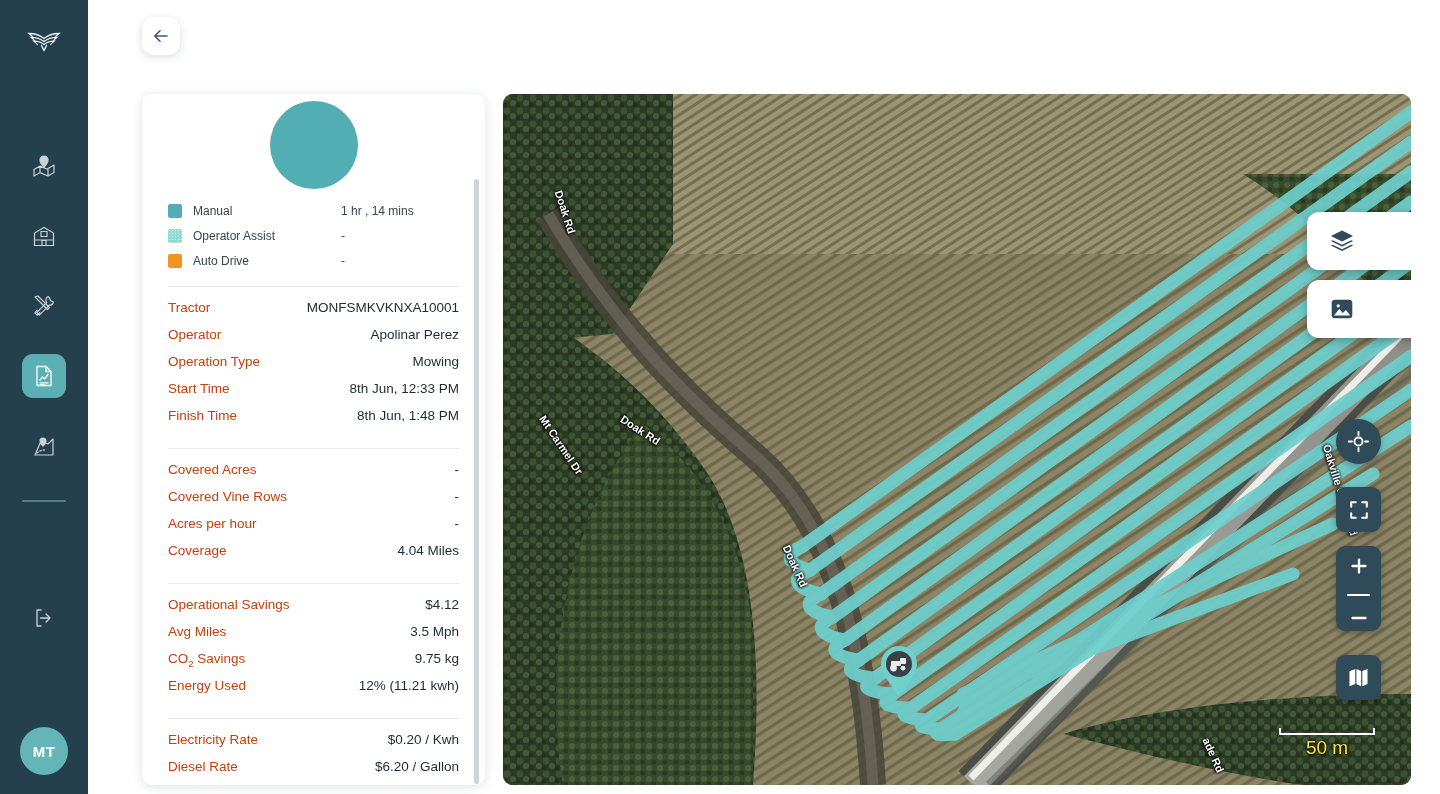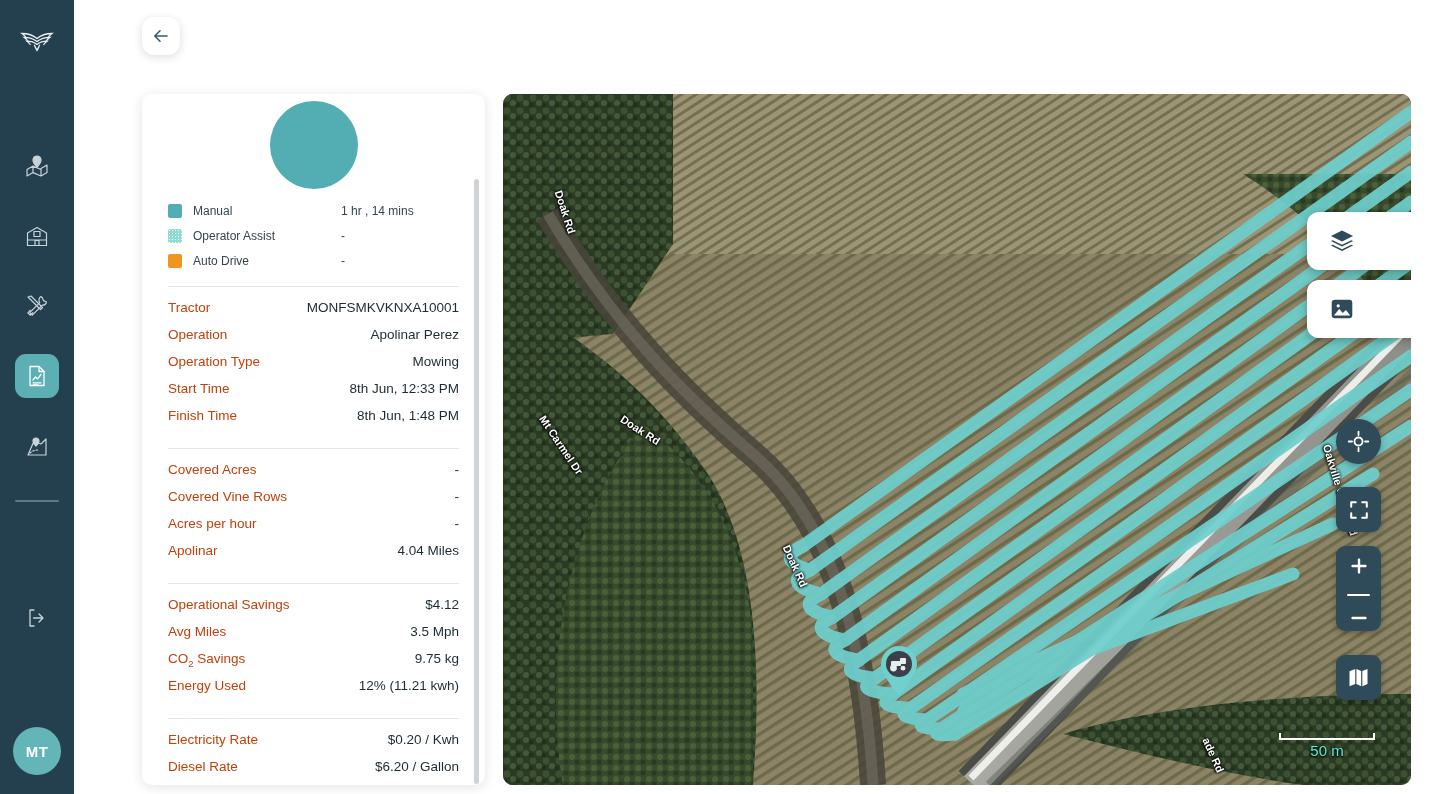--- a/index.html
+++ b/index.html
@@ -5,21 +5,21 @@
   * { box-sizing: border-box; margin: 0; padding: 0; }
   html, body {
     width: 1440px; height: 794px;
     font-family: "Liberation Sans", sans-serif;
     background: #ffffff; overflow: hidden;
   }
   #app { position: relative; width: 1440px; height: 794px; background:#fff; }
 
   
   .sidebar {
-    position: absolute; left:0; top:0; width:74px; height:794px;
+    position: absolute; left:0; top:0; width:88px; height:794px;
     background:#24404f;
     display:flex; flex-direction:column; align-items:center;
   }
   .brand { margin-top:26px; width:48px; height:30px; display:flex; align-items:center; justify-content:center; }
   .nav { margin-top:88px; display:flex; flex-direction:column; align-items:center; gap:26px; }
   .nav-item {
     width:44px; height:44px; border-radius:11px;
     display:flex; align-items:center; justify-content:center;
     cursor:pointer;
   }
@@ -102,21 +102,21 @@
   }
   .mbtn-locate { right:30px; top:325px; width:45px; height:45px; border-radius:50%; }
   .mbtn-full   { right:30px; top:393px; width:45px; height:45px; border-radius:9px; }
   .mbtn-zoom   { right:30px; top:452px; width:45px; height:85px; border-radius:9px;
                  flex-direction:column; justify-content:space-around; }
   .zoom-sep { width:23px; height:2px; background:#fff; border-radius:2px; }
   .mbtn-map    { right:30px; top:561px; width:45px; height:45px; border-radius:9px; }
 
   .scale {
     position:absolute; right:36px; bottom:26px; text-align:center;
-    color:#5eead4; font-size:15px; text-shadow:0 0 3px #000,0 1px 2px #000;
+    color:#fde047; font-size:19px; text-shadow:0 0 3px #000,0 1px 2px #000;
     pointer-events:none;
   }
   .scale-bar { width:96px; height:7px; border:2px solid #fff; border-top:none; margin:0 auto 2px; }
 
   .marker { position:absolute; left:375px; top:551px; width:42px; height:52px; cursor:pointer; }
 </style>
 </head>
 <body>
 
 <div id="app">
@@ -223,21 +223,21 @@
 
       <div class="hr"></div>
 
       <div id="sections">
           <div class="rows">
             <div class="row">
               <span class="k">Tractor</span>
               <span class="v">MONFSMKVKNXA10001</span>
             </div>
             <div class="row">
-              <span class="k">Operation</span>
+              <span class="k">Operator</span>
               <span class="v">Apolinar Perez</span>
             </div>
             <div class="row">
               <span class="k">Operation Type</span>
               <span class="v">Mowing</span>
             </div>
             <div class="row">
               <span class="k">Start Time</span>
               <span class="v">8th Jun, 12:33 PM</span>
             </div>
@@ -254,21 +254,21 @@
             </div>
             <div class="row">
               <span class="k">Covered Vine Rows</span>
               <span class="v">-</span>
             </div>
             <div class="row">
               <span class="k">Acres per hour</span>
               <span class="v">-</span>
             </div>
             <div class="row">
-              <span class="k">Apolinar</span>
+              <span class="k">Coverage</span>
               <span class="v">4.04 Miles</span>
             </div>
           </div>
           <div class="hr"></div>
           <div class="rows">
             <div class="row">
               <span class="k">Operational Savings</span>
               <span class="v">$4.12</span>
             </div>
             <div class="row">

